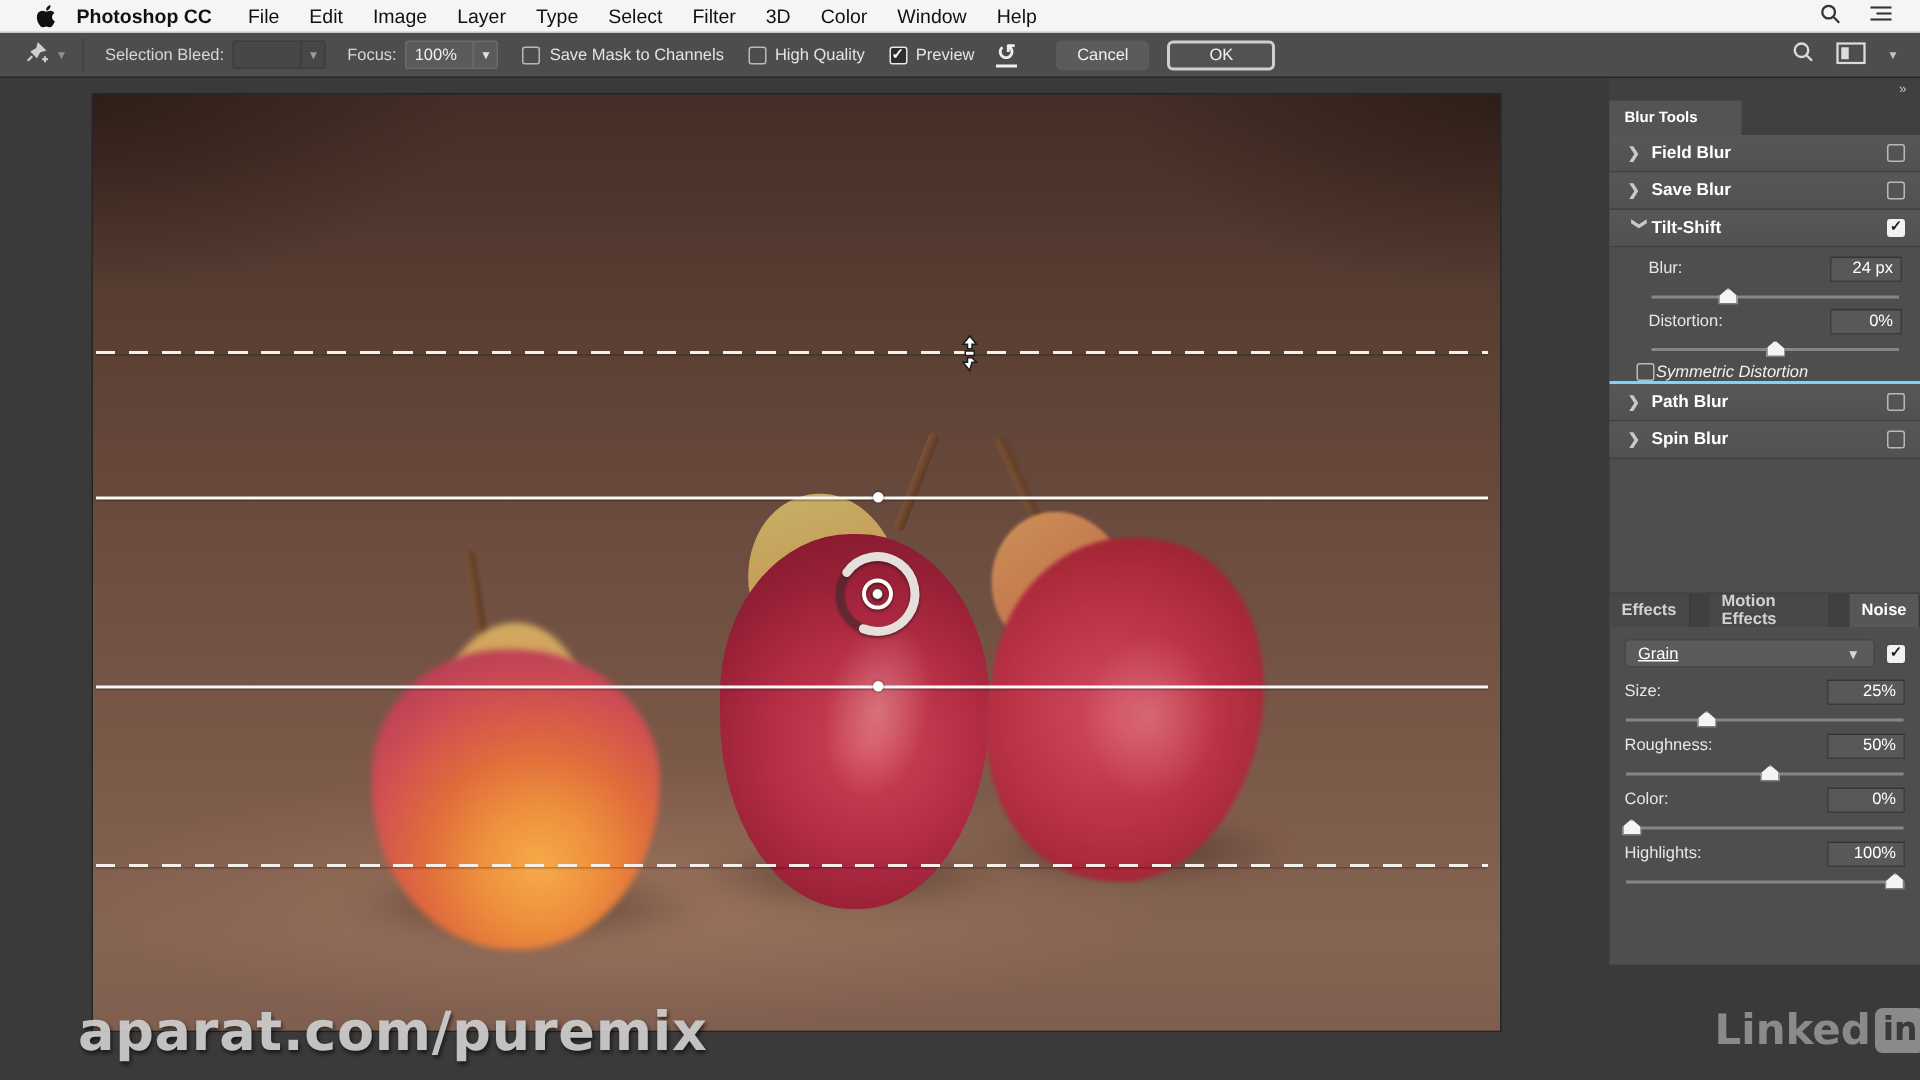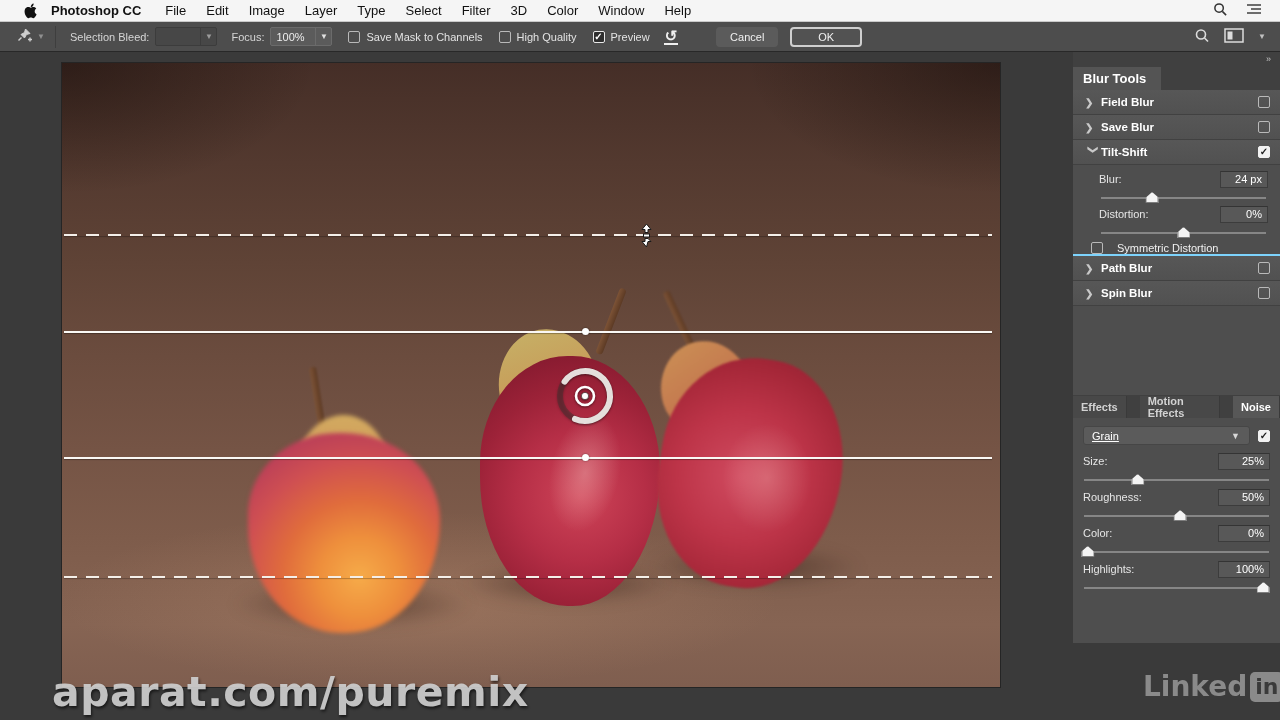--- a/index.html
+++ b/index.html
@@ -34,21 +34,21 @@
   .cb { width:12px; height:12px; border:1px solid #b9b9b9; border-radius:2px; background:transparent;
     display:inline-flex; align-items:center; justify-content:center; font-size:10px; color:transparent; flex:0 0 auto; }
   .cb.checked { background:#2e2e2e; border-color:#e8e8e8; color:#fff; }
   .cb.checked::after { content:"✓"; font-weight:bold; line-height:1; }
   .cb-lite.checked { background:#f2f2f2; border-color:#f2f2f2; color:#1d1d1d; }
   .cb-lite.checked::after { content:"✓"; }
   .reset-ico { margin-left:14px; color:#efefef; font-size:15px; font-weight:bold;
     border-bottom:2px solid #efefef; line-height:14px; padding:0 1px; }
   .btn { height:20px; border-radius:4px; background:#5b5b5b; color:#f0f0f0;
     display:flex; align-items:center; justify-content:center; font-size:11px; }
-  .btn.cancel { width:62px; margin-left:38px; }
+  .btn.cancel { width:62px; margin-left:26px; }
   .btn.ok { width:72px; margin-left:12px; border:2px solid #cfcfcf; background:#525252; }
   .optbar .spacer { flex:1; }
   .optbar .rt { display:flex; align-items:center; gap:14px; margin-right:14px; color:#dcdcdc; }
 
   
   .workarea { position:absolute; left:0; top:52px; width:1073px; height:668px; background:#3a3a3a; }
   .photo { position:absolute; left:62px; top:11px; width:938px; height:624px; overflow:hidden;
     box-shadow:0 0 0 1px rgba(0,0,0,.35);
     background:
       radial-gradient(ellipse 45% 35% at 0% 0%, rgba(18,9,6,.45), transparent 60%),
@@ -101,54 +101,54 @@
   .pin-svg { position:absolute; left:491px; top:301px; z-index:7; }
   .cursor-svg { position:absolute; left:576px; top:160px; z-index:8; }
 
   
   .rpanel { position:absolute; left:1073px; top:52px; width:207px; height:591px;
     background:#4e4e4e; color:#eee; font-size:11px; z-index:30; }
   .ptop { height:14px; background:#404040; display:flex; justify-content:flex-end; align-items:center;
     color:#c4c4c4; font-size:9px; letter-spacing:1px; padding-right:8px; }
   .ptabrow { height:24px; background:#404040; display:flex; align-items:flex-end; }
   .ptab { height:23px; width:88px; background:#545454; display:flex; align-items:center;
-    padding-left:10px; font-weight:bold; font-size:13px; color:#fff; }
+    padding-left:10px; font-weight:bold; font-size:10px; color:#fff; }
   .acc-row { height:25px; background:linear-gradient(#575757,#515151); border-bottom:1px solid #414141;
     display:flex; align-items:center; padding:0 10px 0 12px; }
   .acc-row .chev { width:16px; color:#c9c9c9; font-size:10px; font-weight:bold; }
   .acc-row .chev.open { transform:rotate(90deg) translateX(1px); width:16px; display:inline-block; }
   .acc-row .alabel { flex:1; font-weight:bold; font-size:11.5px; color:#fff; }
   .acc-body { height:91px; background:#4e4e4e; border-bottom:2px solid #7dd3fc; padding:5px 12px 0 26px; }
   .ctl-line { display:flex; justify-content:space-between; align-items:center; height:18px; }
   .ctl-line .clabel { color:#e6e6e6; }
   .valbox { width:48px; height:17px; background:#585858; border:1px solid #3c3c3c; border-top-color:#343434;
     color:#fff; font-size:11px; display:flex; align-items:center; justify-content:flex-end; padding-right:5px; }
   .track { position:relative; height:2px; background:#868686; margin:9px 2px 6px 2px; }
   .thumb { position:absolute; top:-5px; width:13px; height:11px; background:#f4f4f4;
     border:1px solid #7e7e7e; transform:translateX(-50%);
     clip-path:polygon(50% 0,100% 52%,100% 100%,0 100%,0 52%); }
-  .sym-row { display:flex; align-items:center; gap:14px; margin-top:8px; margin-left:-8px; color:#f0f0f0; }
+  .sym-row { display:flex; align-items:center; gap:1px; margin-top:8px; margin-left:-8px; color:#f0f0f0;font-style:italic; }
 
   .fx-tabs { display:flex; align-items:flex-end; height:23px; background:#404040; margin-top:89px;gap:13px; }
   .fx-tab { height:22px; display:flex; align-items:center; padding:0 8px; font-weight:bold;
     font-size:11px; color:#d2d2d2; background:#484848; border-right:1px solid #3a3a3a; }
   .fx-tab.active { background:#575757; color:#fff; }
   .fx-body { padding:8px 10px 0 10px; }
   .grain-row { display:flex; align-items:center; gap:8px; }
   .grain-dd { flex:1; height:19px; background:#5b5b5b; border:1px solid #464646; border-radius:3px;
     display:flex; align-items:center; color:#fff; }
   .grain-dd .gv { flex:1; padding-left:8px;text-decoration:underline; }
   .grain-dd .gc { width:18px; color:#d8d8d8; font-size:9px; }
   .sl-row { margin-top:7px; }
   .sl-row .ctl-line .clabel { font-size:11px; }
   .sl-row .valbox { width:52px; }
   .sl-row .track { margin:9px 1px 2px 1px; }
 
   
-  .wm-left { position:absolute; left:52px; top:668px; font-size:41px; font-weight:bold;
+  .wm-left { position:absolute; left:52px; top:668px; font-size:36px; font-weight:bold;
     color:#cecece; text-shadow:1px 2px 3px rgba(0,0,0,.65); letter-spacing:.5px; opacity:.92; z-index:60;
     font-family:"DejaVu Sans", sans-serif; }
   .wm-right { position:absolute; left:1143px; top:670px; display:flex; align-items:center; gap:3px;
     opacity:.95; z-index:60; }
   .wm-right .ltxt { font-size:28px; font-weight:bold; color:#8f8f8f; font-family:"DejaVu Sans", sans-serif; }
   .wm-right .lbox { width:33px; height:30px; background:#8f8f8f; border-radius:5px;
     display:flex; align-items:center; justify-content:center; color:#3a3a3a; font-weight:bold;
     font-size:22px; font-family:"DejaVu Sans", sans-serif; }
 </style>
 </head>

